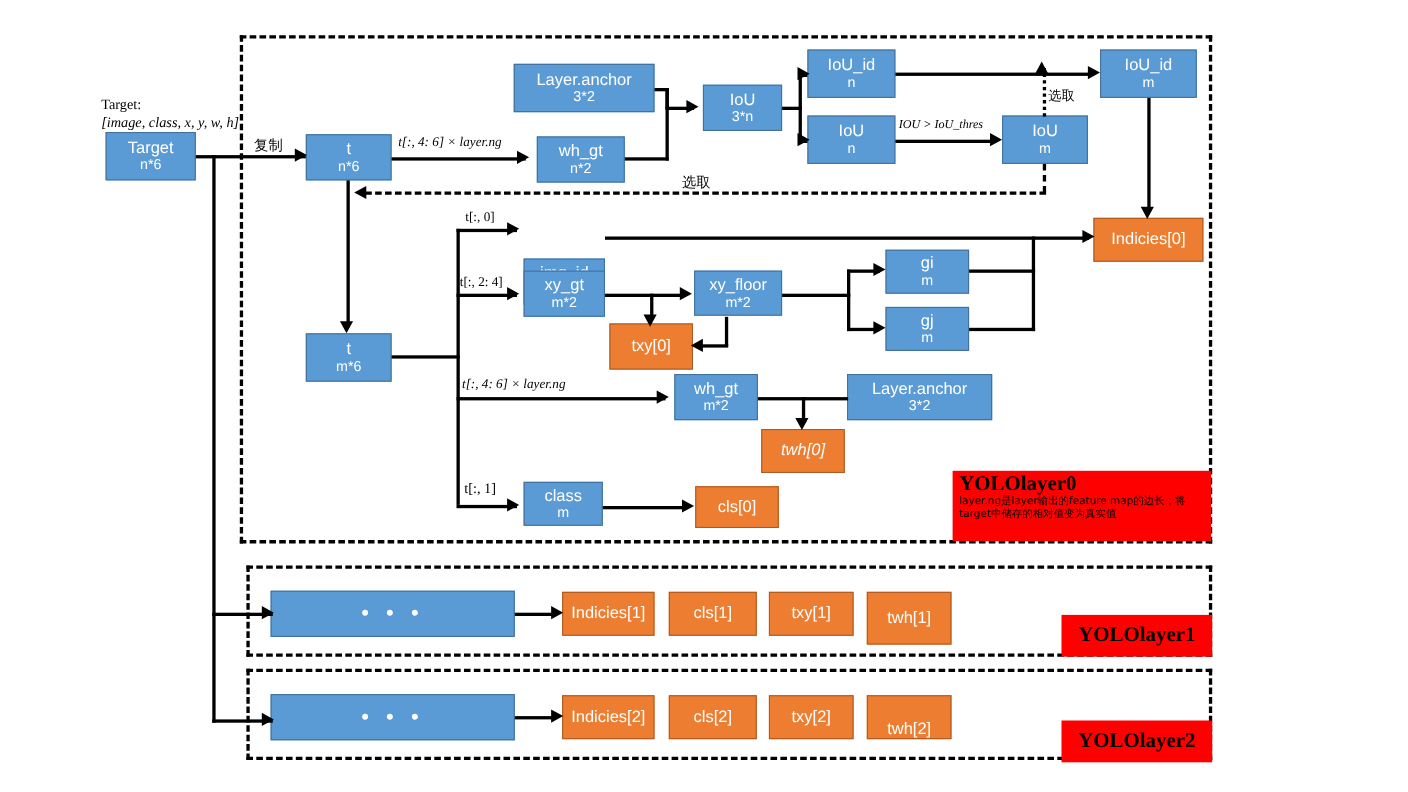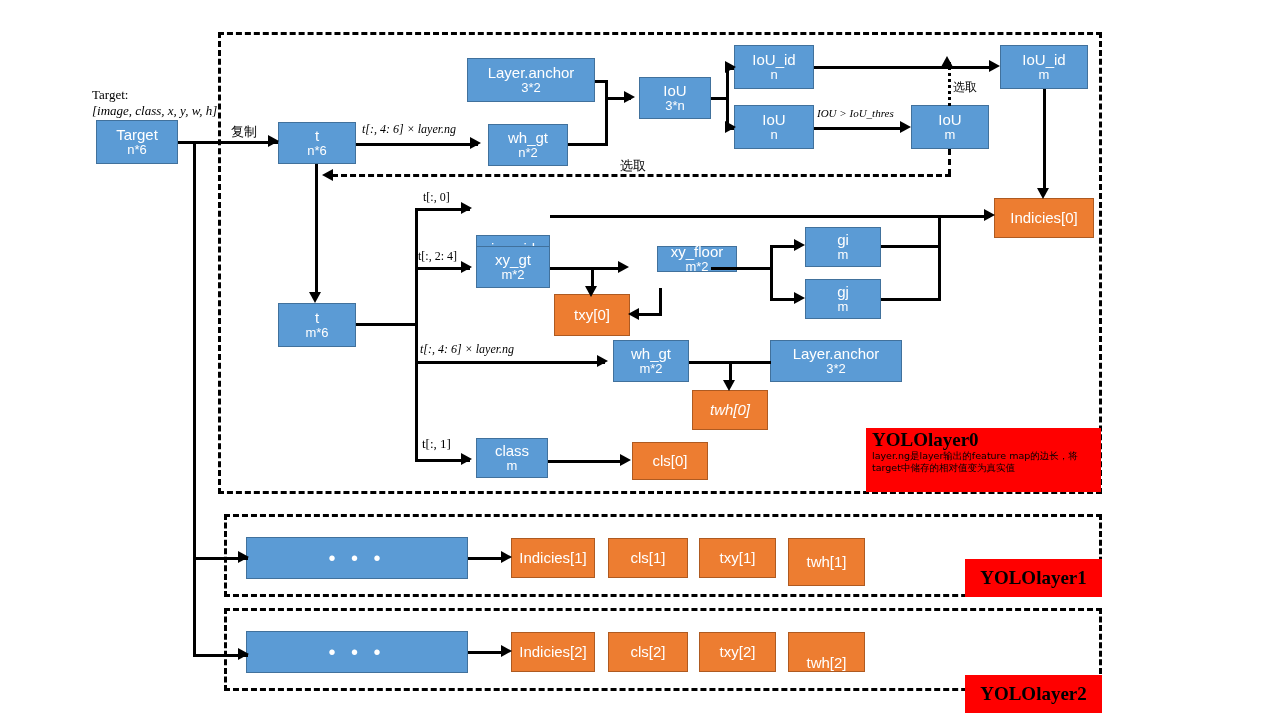--- a/index.html
+++ b/index.html
@@ -117,21 +117,21 @@
   <div class="node blue" style="left:476px;top:195px;width:74px;height:42px;margin-top:40px;">
     <span class="t1">img_id</span>
     <span class="t2">m</span>
   </div>
 
   <div class="node blue" style="left:476px;top:246px;width:74px;height:42px;">
     <span class="t1">xy_gt</span>
     <span class="t2">m*2</span>
   </div>
 
-  <div class="node blue" style="left:631px;top:246px;width:80px;height:26px;margin-left:26px;">
+  <div class="node blue" style="left:631px;top:246px;width:80px;height:41px;">
     <span class="t1">xy_floor</span>
     <span class="t2">m*2</span>
   </div>
 
   <div class="node blue" style="left:805px;top:227px;width:76px;height:40px;">
     <span class="t1">gi</span>
     <span class="t2">m</span>
   </div>
 
   <div class="node blue" style="left:805px;top:279px;width:76px;height:40px;">
@@ -198,21 +198,21 @@
   </div>
   <div class="node orange" style="left:608px;top:632px;width:80px;height:40px;">
     <span class="t1">cls[2]</span>
   </div>
   <div class="node orange" style="left:699px;top:632px;width:77px;height:40px;">
     <span class="t1">txy[2]</span>
   </div>
   <div class="node orange" style="left:788px;top:632px;width:77px;height:40px;justify-content:flex-end;">
     <span class="t1">twh[2]</span>
   </div>
-  <div class="redlabel" style="left:965px;top:655px;width:137px;height:38px;margin-top:20px;">
+  <div class="redlabel" style="left:965px;top:655px;width:137px;height:38px;">
     <span>YOLOlayer2</span>
   </div>
 
   <div class="ln h" style="left:178px;top:141px;width:100px;"></div>
   <div class="ar ar-r" style="left:268px;top:135px;"></div>
 
   <div class="ln v" style="left:193px;top:141px;height:516px;"></div>
   <div class="ln h" style="left:193px;top:557px;width:55px;"></div>
   <div class="ar ar-r" style="left:238px;top:551px;"></div>
   <div class="ln h" style="left:193px;top:654px;width:55px;"></div>

